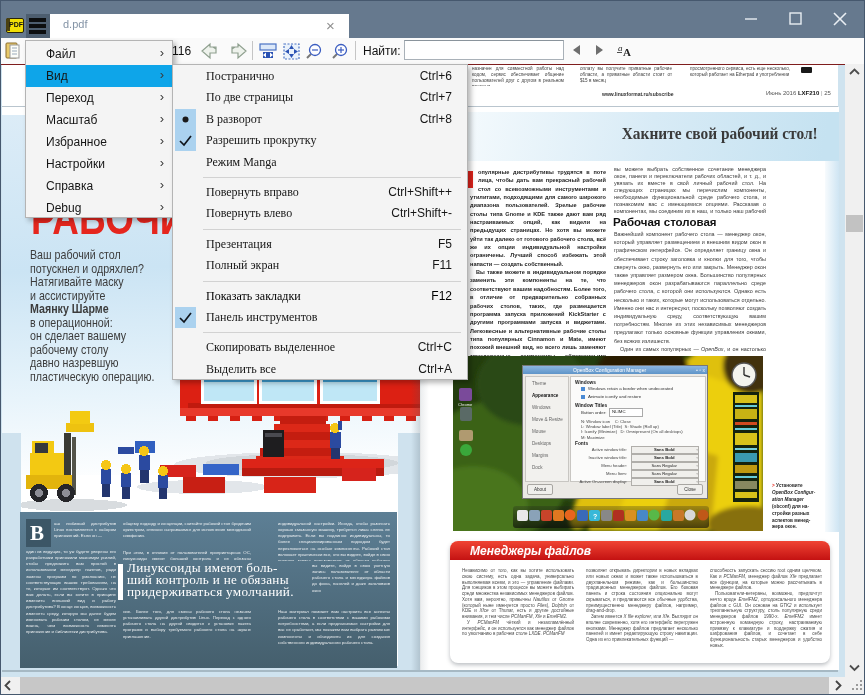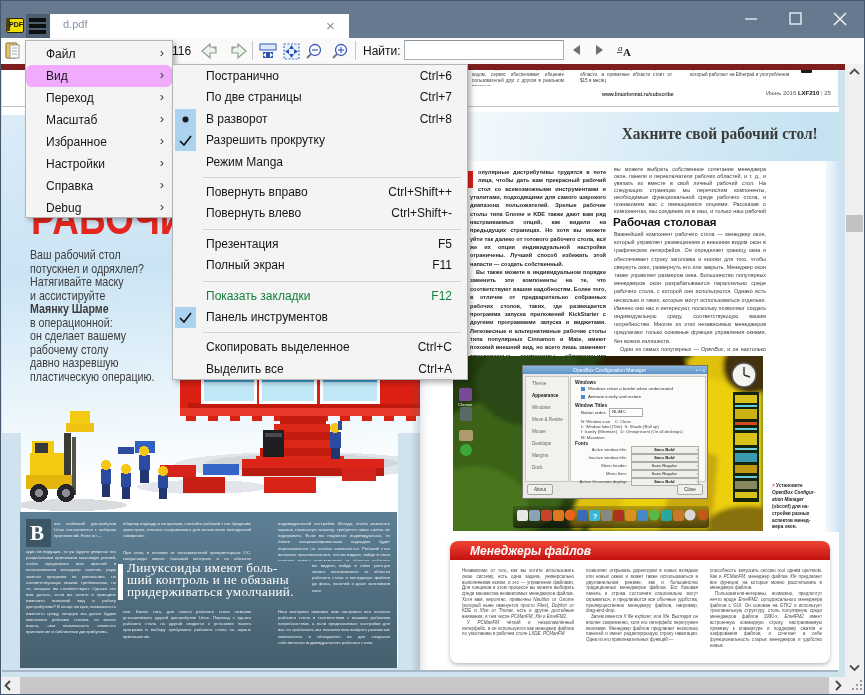--- a/index.html
+++ b/index.html
@@ -13,21 +13,21 @@
   border-radius:2px;font-size:7px;font-weight:bold;color:#111;text-align:center;line-height:12px;letter-spacing:0;}
 #pdficon:before{content:"";position:absolute;left:-1px;top:-1px;width:4px;height:13px;
   background:#4a4010;border-radius:2px 0 0 2px;}
 #pdftxt{position:absolute;left:2px;top:0px;font-size:7px;font-weight:bold;font-family:"Liberation Sans",sans-serif;}
 #hamburger{left:26px;top:14px;width:24px;height:24px;background:#4d5e70;}
 .hbar{position:absolute;left:3px;width:17px;height:4px;background:#0c0e10;}
 #tab{left:50px;top:14px;width:299px;height:24px;background:#ffffff;}
 #tabtitle{left:13px;top:4px;font-size:11px;color:#8494a6;}
 #tabclose{left:276px;top:3px;font-size:15px;color:#8f8f8f;}
 
-#toolbar{left:0;top:38px;width:865px;height:26px;background:#fafafa;border-bottom:6px solid #7f1d1d;text-align:right;}
+#toolbar{left:0;top:38px;width:865px;height:26px;background:#fafafa;border-bottom:1px solid #7f1d1d;text-align:right;}
 .tsep{position:absolute;top:3px;width:1px;height:19px;background:#c5c5c5;}
 #pageno{left:172px;top:6px;font-size:12px;color:#111;}
 #findlbl{left:363px;top:6px;font-size:12px;color:#111;}
 #findbox{left:404px;top:2px;width:158px;height:18px;background:#fff;border:1px solid #a9b1b8;border-top-color:#8a949c;}
 
 #content{left:0px;top:64px;width:845px;height:613px;background:#cfe3ef;overflow:hidden;}
 #winborder{left:0;top:0;width:863px;height:693px;border:1px solid #46586e;z-index:100;pointer-events:none;}
 
 #prevpage{left:2px;top:0px;width:836px;height:42px;background:#fff;}
 #leftpage{left:2px;top:43px;width:418px;height:563px;background:#fff;overflow:hidden;}
@@ -54,28 +54,28 @@
  background:linear-gradient(#f04433,#c41212);}
 #fbtitle{position:absolute;left:20px;top:3px;font-size:12px;font-weight:bold;font-style:italic;color:#fff;}
 .fcol{position:absolute;top:27px;width:112px;height:88px;font-size:4.5px;line-height:5.75px;color:#484848;text-align:justify;overflow:hidden;}
 .ppt{position:absolute;font-size:4.6px;line-height:5.9px;color:#3f3f3f;text-align:justify;overflow:hidden;width:92px;height:20px;}
 #caption{left:352px;top:376px;width:46px;font-size:4.7px;line-height:6.9px;color:#1f1f1f;font-weight:bold;}
 
 .menupanel{background:#f4f4f4;border:1px solid #b4b4b4;box-shadow:3px 3px 5px rgba(0,0,0,0.28);z-index:60;}
 .mitem{position:relative;height:22px;line-height:22px;font-size:12px;color:#161616;text-align:center;}
 .mi-label{position:absolute;left:20px;top:0;}
 .mi-arrow{position:absolute;right:8px;top:-1px;font-size:13px;color:#3a3a3a;}
-.hl{background:#f0abfc;border-radius:6px;}
+.hl{background:#0ea5e9;}
 
 .smitem{position:relative;height:21.4px;line-height:21.4px;font-size:12px;color:#161616;}
-.sm-label{position:absolute;left:33px;top:0;white-space:nowrap;}
+.sm-label{position:absolute;left:33px;top:0;white-space:nowrap;font-family:Liberation Serif, serif;}
 .sm-short{position:absolute;right:15px;top:0;}
 .sm-gut{position:absolute;left:2px;top:0px;width:21px;height:21px;background:#abd2ef;}
 .sm-sep{height:1px;background:#d2d2d2;margin:4px 6px 4px 30px;}
-.disab{color:#15803d;}
+.disab{color:#000000;}
 
 #vsb{left:845px;top:64px;width:19px;height:613px;background:#f0f0f0;z-index:40;}
 #hsb{left:0px;top:677px;width:848px;height:17px;background:#f0f0f0;z-index:40;}
 #hsbcorner{left:848px;top:677px;width:16px;height:17px;background:#f0f0f0;z-index:40;}
 .thumb{background:#c2c2c2;}
 
 .tiny{color:#3c3c3c;text-align:justify;overflow:hidden;}
 .tinyb{color:#1e1e1e;font-weight:bold;text-align:justify;overflow:hidden;}
 .wtiny{color:rgba(255,255,255,0.88);text-align:justify;overflow:hidden;}
 </style>

